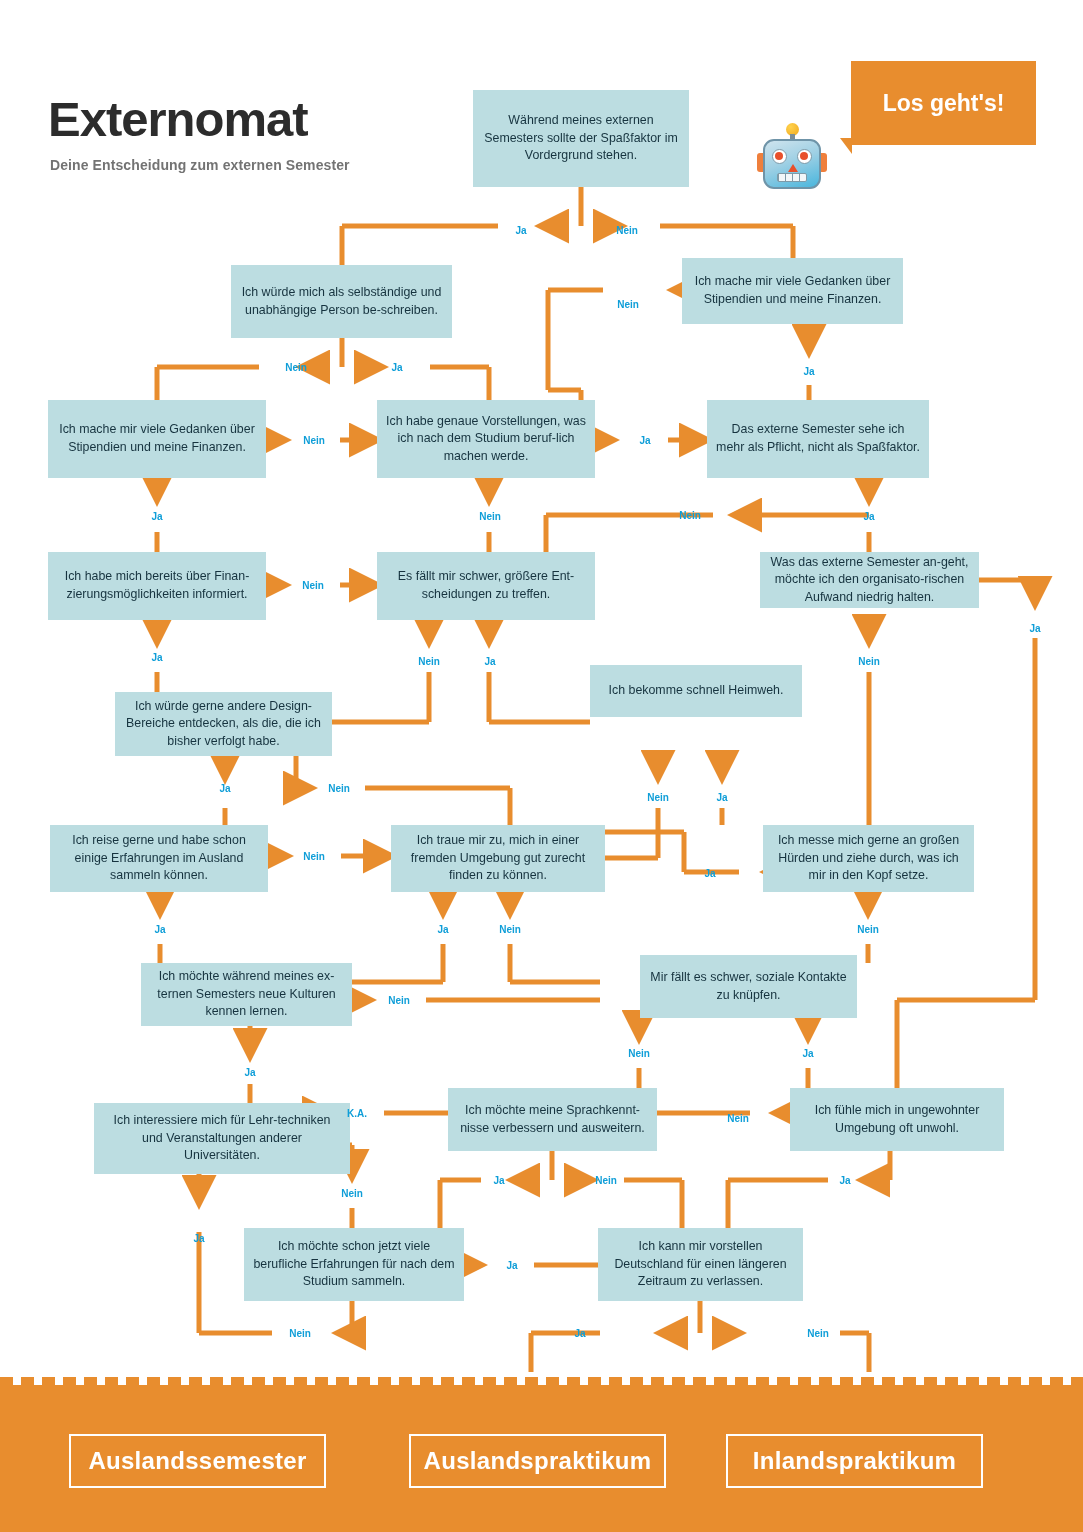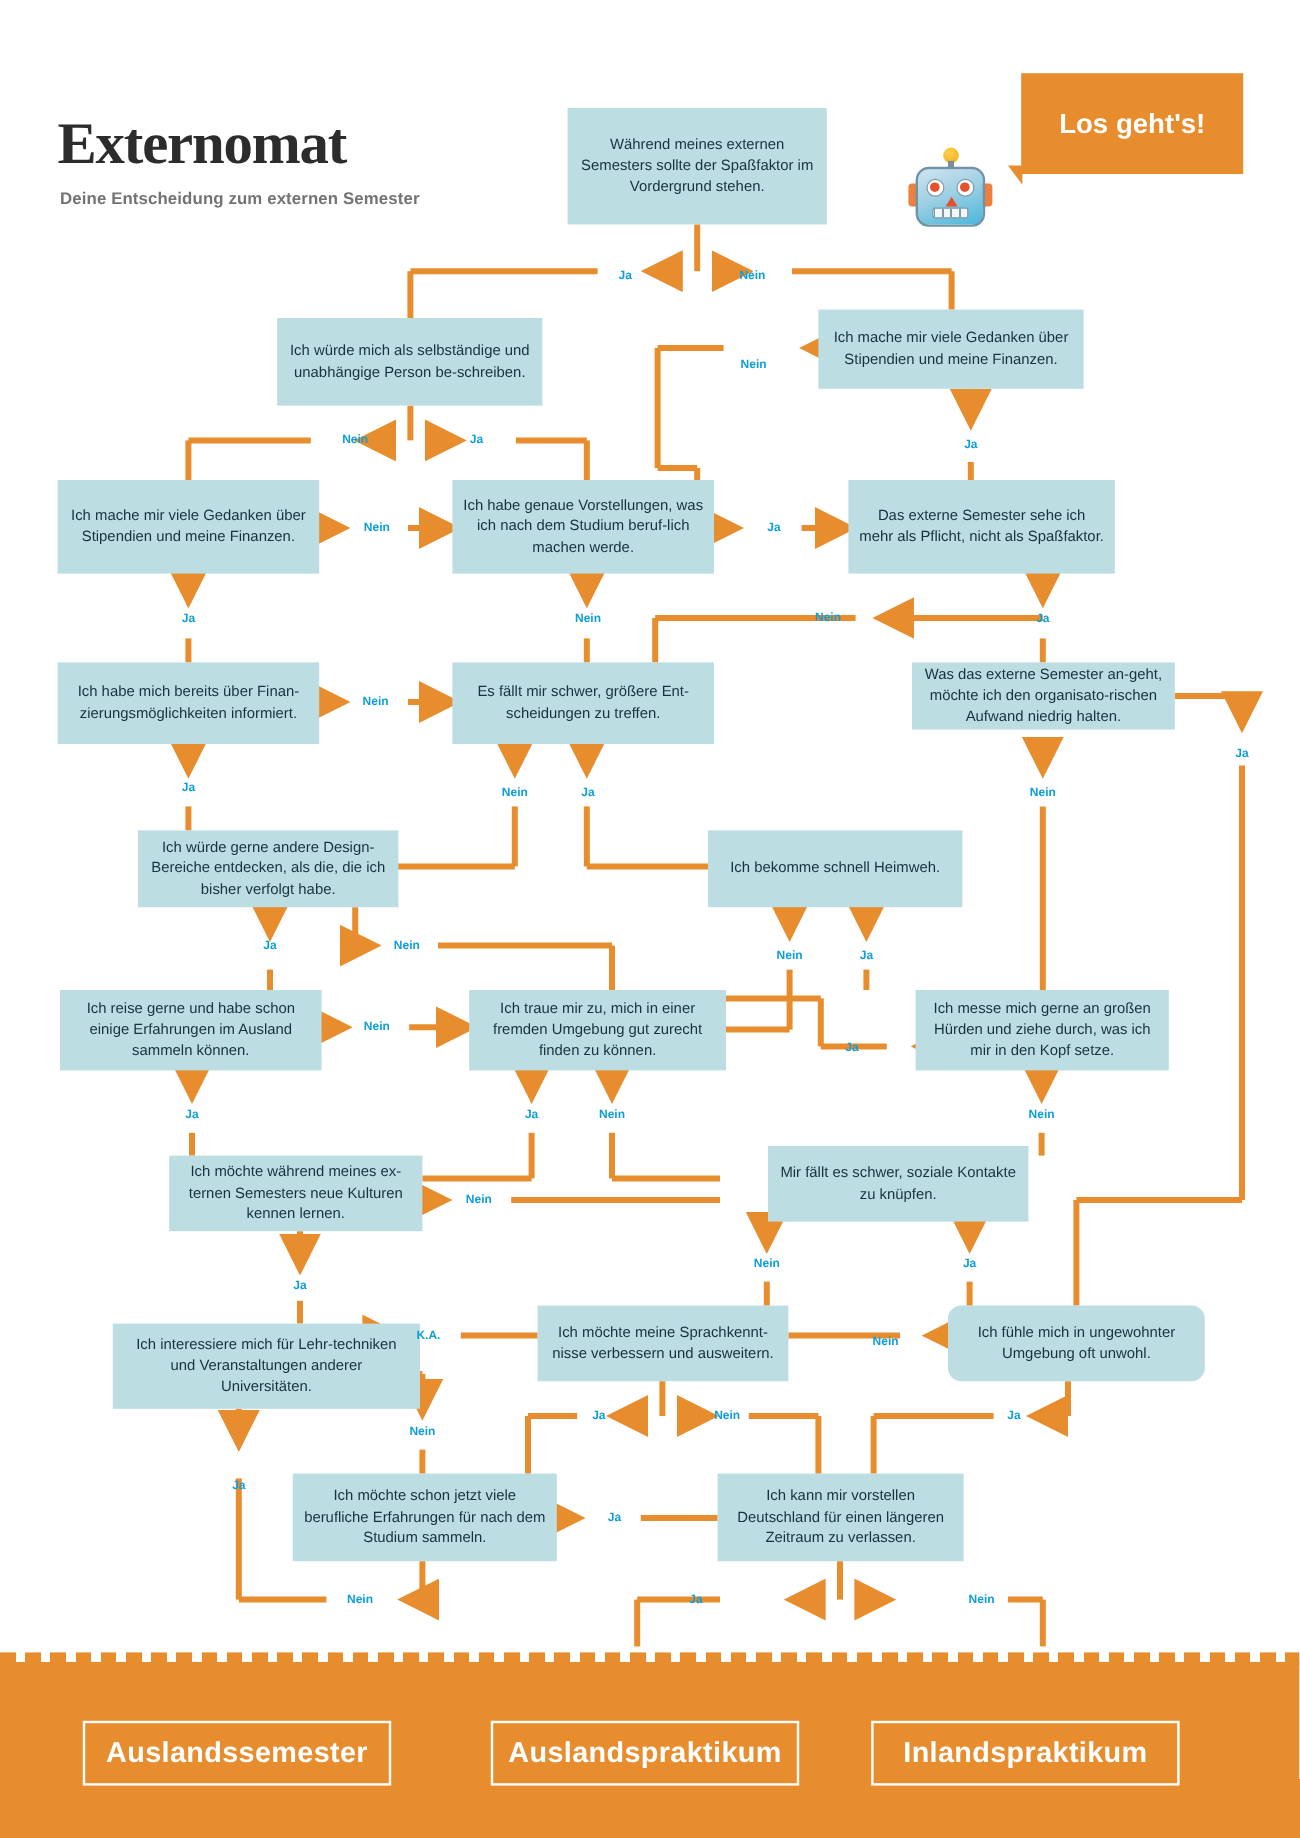--- a/index.html
+++ b/index.html
@@ -1,21 +1,21 @@
 <!DOCTYPE html>
 <html><head>
 <meta charset="utf-8">
 <style>
   html,body{margin:0;padding:0;background:#ffffff;}
   body{font-family:"Liberation Sans", sans-serif;}
   #stage{position:relative;width:1083px;height:1532px;background:#fff;overflow:hidden;}
 
   
   #title{position:absolute;left:48px;top:95px;font-size:49px;font-weight:bold;
-         color:#2c2c2c;letter-spacing:-1px;line-height:1;font-family:Liberation Serif, serif;}
+         color:#2c2c2c;letter-spacing:-1px;line-height:1;}
   #subtitle{position:absolute;left:50px;top:157px;font-size:14px;font-weight:bold;
             color:#737373;letter-spacing:.1px;}
 
   
   #robot{position:absolute;left:757px;top:123px;width:70px;height:66px;}
   #robot .antenna-ball{position:absolute;left:29px;top:0;width:13px;height:13px;border-radius:50%;
       background:radial-gradient(circle at 35% 30%,#ffd24d,#f0a81e);}
   #robot .antenna-stem{position:absolute;left:33px;top:11px;width:5px;height:7px;background:#7a8d99;}
   #robot .ear-l{position:absolute;left:0px;top:30px;width:11px;height:19px;background:#ef7f3c;border-radius:3px;}
   #robot .ear-r{position:absolute;left:59px;top:30px;width:11px;height:19px;background:#ef7f3c;border-radius:3px;}
@@ -271,29 +271,29 @@
   <div class="node" id="n0" style="left:473px;top:90px;width:216px;height:97px;">Während meines externen Semesters sollte der Spaßfaktor im Vordergrund stehen.</div>
   <div class="node" id="n1" style="left:231px;top:265px;width:221px;height:73px;">Ich würde mich als selbständige und unabhängige Person be-schreiben.</div>
   <div class="node" id="n3" style="left:682px;top:258px;width:221px;height:66px;">Ich mache mir viele Gedanken über Stipendien und meine Finanzen.</div>
   <div class="node" id="n2" style="left:48px;top:400px;width:218px;height:78px;">Ich mache mir viele Gedanken über Stipendien und meine Finanzen.</div>
   <div class="node" id="n4" style="left:377px;top:400px;width:218px;height:78px;">Ich habe genaue Vorstellungen, was ich nach dem Studium beruf-lich machen werde.</div>
   <div class="node" id="n5" style="left:707px;top:400px;width:222px;height:78px;">Das externe Semester sehe ich mehr als Pflicht, nicht als Spaßfaktor.</div>
   <div class="node" id="n6" style="left:48px;top:552px;width:218px;height:68px;">Ich habe mich bereits über Finan-zierungsmöglichkeiten informiert.</div>
   <div class="node" id="n7" style="left:377px;top:552px;width:218px;height:68px;">Es fällt mir schwer, größere Ent-scheidungen zu treffen.</div>
   <div class="node" id="n8" style="left:760px;top:552px;width:219px;height:56px;">Was das externe Semester an-geht, möchte ich den organisato-rischen Aufwand niedrig halten.</div>
   <div class="node" id="n9" style="left:115px;top:692px;width:217px;height:64px;">Ich würde gerne andere Design-Bereiche entdecken, als die, die ich bisher verfolgt habe.</div>
-  <div class="node" id="n10" style="left:590px;top:692px;width:212px;height:64px;">Ich bekomme schnell Heimweh.</div>
+  <div class="node" id="n10" style="left:590px;top:665px;width:212px;height:52px;">Ich bekomme schnell Heimweh.</div>
   <div class="node" id="n11" style="left:50px;top:825px;width:218px;height:67px;">Ich reise gerne und habe schon einige Erfahrungen im Ausland sammeln können.</div>
   <div class="node" id="n12" style="left:391px;top:825px;width:214px;height:67px;">Ich traue mir zu, mich in einer fremden Umgebung gut zurecht finden zu können.</div>
   <div class="node" id="n13" style="left:763px;top:825px;width:211px;height:67px;">Ich messe mich gerne an großen Hürden und ziehe durch, was ich mir in den Kopf setze.</div>
   <div class="node" id="n14" style="left:141px;top:963px;width:211px;height:63px;">Ich möchte während meines ex-ternen Semesters neue Kulturen kennen lernen.</div>
   <div class="node" id="n15" style="left:600px;top:955px;width:217px;height:63px;margin-left:40px;">Mir fällt es schwer, soziale Kontakte zu knüpfen.</div>
   <div class="node" id="n16" style="left:94px;top:1103px;width:256px;height:71px;">Ich interessiere mich für Lehr-techniken und Veranstaltungen anderer Universitäten.</div>
   <div class="node" id="n17" style="left:448px;top:1088px;width:209px;height:63px;">Ich möchte meine Sprachkennt-nisse verbessern und ausweitern.</div>
-  <div class="node" id="n18" style="left:790px;top:1088px;width:214px;height:63px;border-radius:11px;">Ich fühle mich in ungewohnter Umgebung oft unwohl.</div>
+  <div class="node" id="n18" style="left:790px;top:1088px;width:214px;height:63px;">Ich fühle mich in ungewohnter Umgebung oft unwohl.</div>
   <div class="node" id="n19" style="left:244px;top:1228px;width:220px;height:73px;">Ich möchte schon jetzt viele berufliche Erfahrungen für nach dem Studium sammeln.</div>
   <div class="node" id="n20" style="left:598px;top:1228px;width:205px;height:73px;">Ich kann mir vorstellen Deutschland für einen längeren Zeitraum zu verlassen.</div>
 
   <div class="elabel" style="left:521px;top:230px;">Ja</div>
   <div class="elabel" style="left:627px;top:230px;">Nein</div>
   <div class="elabel" style="left:628px;top:304px;">Nein</div>
   <div class="elabel" style="left:296px;top:367px;">Nein</div>
   <div class="elabel" style="left:397px;top:367px;">Ja</div>
   <div class="elabel" style="left:809px;top:371px;">Ja</div>
   <div class="elabel" style="left:314px;top:440px;">Nein</div>

